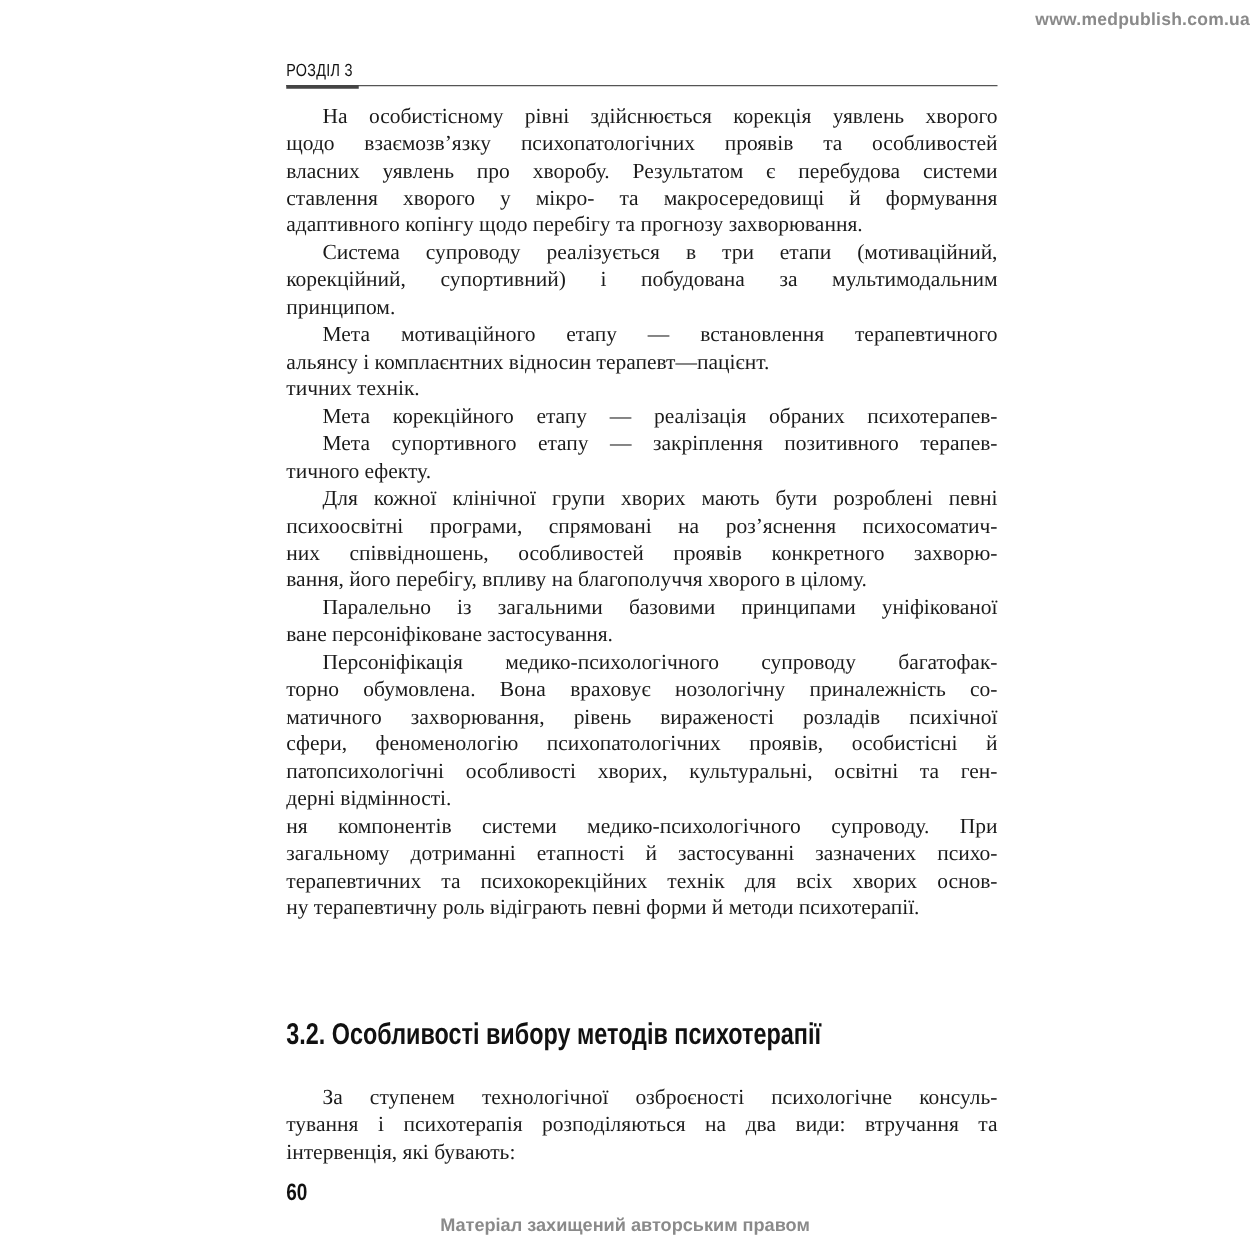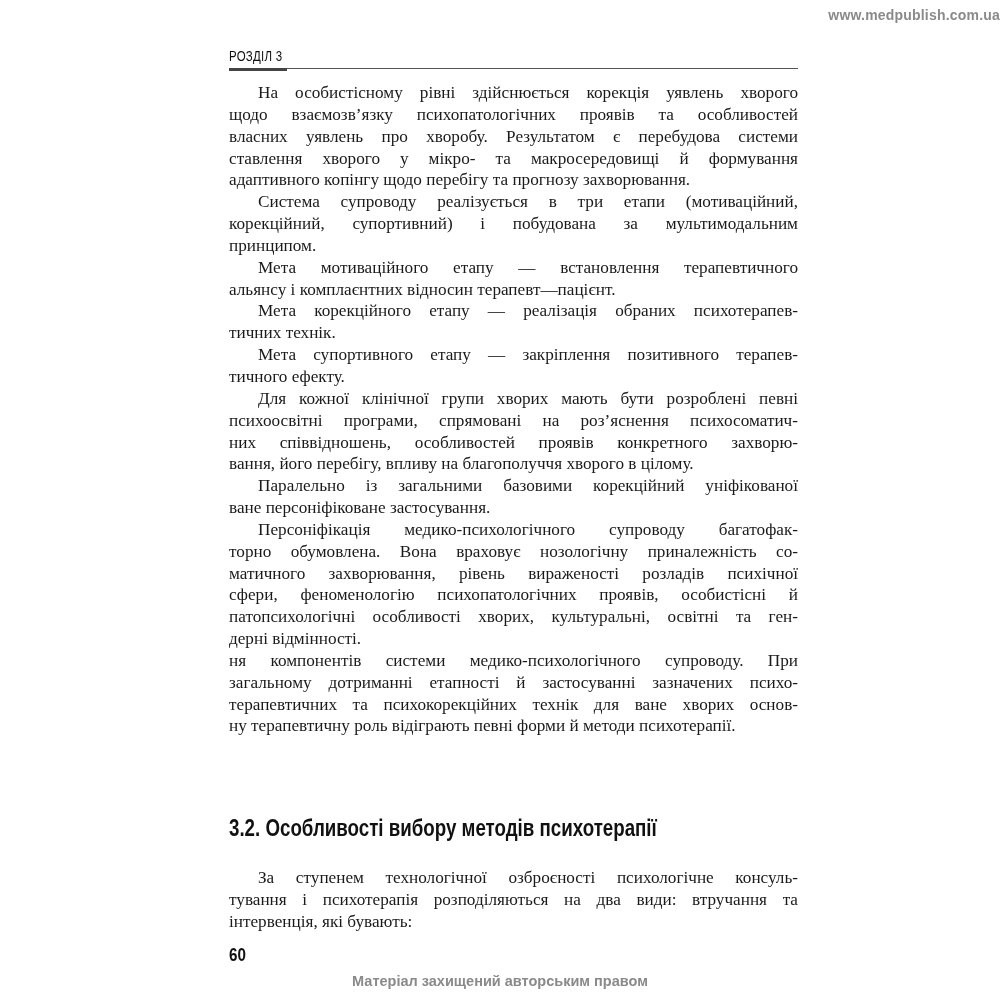--- a/index.html
+++ b/index.html
@@ -62,49 +62,49 @@
     <div>
       <span class="line first">Система супроводу реалізується в три етапи (мотиваційний,</span>
       <span class="line">корекційний, супортивний) і побудована за мультимодальним</span>
       <span class="line last">принципом.</span>
     </div>
     <div>
       <span class="line first">Мета мотиваційного етапу — встановлення терапевтичного</span>
       <span class="line last">альянсу і комплаєнтних відносин терапевт—пацієнт.</span>
     </div>
     <div>
+      <span class="line last">тичних технік.</span>
       <span class="line first">Мета корекційного етапу — реалізація обраних психотерапев-</span>
-      <span class="line last">тичних технік.</span>
     </div>
     <div>
       <span class="line first">Мета супортивного етапу — закріплення позитивного терапев-</span>
       <span class="line last">тичного ефекту.</span>
     </div>
     <div>
       <span class="line first">Для кожної клінічної групи хворих мають бути розроблені певні</span>
       <span class="line">психоосвітні програми, спрямовані на роз’яснення психосоматич-</span>
       <span class="line">них співвідношень, особливостей проявів конкретного захворю-</span>
       <span class="line last">вання, його перебігу, впливу на благополуччя хворого в цілому.</span>
     </div>
     <div>
-      <span class="line first">Паралельно із загальними базовими корекційний уніфікованої</span>
+      <span class="line first">Паралельно із загальними базовими принципами уніфікованої</span>
       <span class="line last">ване персоніфіковане застосування.</span>
     </div>
     <div>
       <span class="line first">Персоніфікація медико-психологічного супроводу багатофак-</span>
       <span class="line">торно обумовлена. Вона враховує нозологічну приналежність со-</span>
       <span class="line">матичного захворювання, рівень вираженості розладів психічної</span>
       <span class="line">сфери, феноменологію психопатологічних проявів, особистісні й</span>
       <span class="line">патопсихологічні особливості хворих, культуральні, освітні та ген-</span>
       <span class="line last">дерні відмінності.</span>
     </div>
     <div>
       <span class="line">ня компонентів системи медико-психологічного супроводу. При</span>
       <span class="line">загальному дотриманні етапності й застосуванні зазначених психо-</span>
-      <span class="line">терапевтичних та психокорекційних технік для ване хворих основ-</span>
+      <span class="line">терапевтичних та психокорекційних технік для всіх хворих основ-</span>
       <span class="line last">ну терапевтичну роль відіграють певні форми й методи психотерапії.</span>
     </div>
   </div>
 
 <div class="section-heading">3.2. Особливості вибору методів психотерапії</div>
 
 <div class="body-text" id="section-text" style="top: 867px;">
     <div>
       <span class="line first">За ступенем технологічної озброєності психологічне консуль-</span>
       <span class="line">тування і психотерапія розподіляються на два види: втручання та</span>

